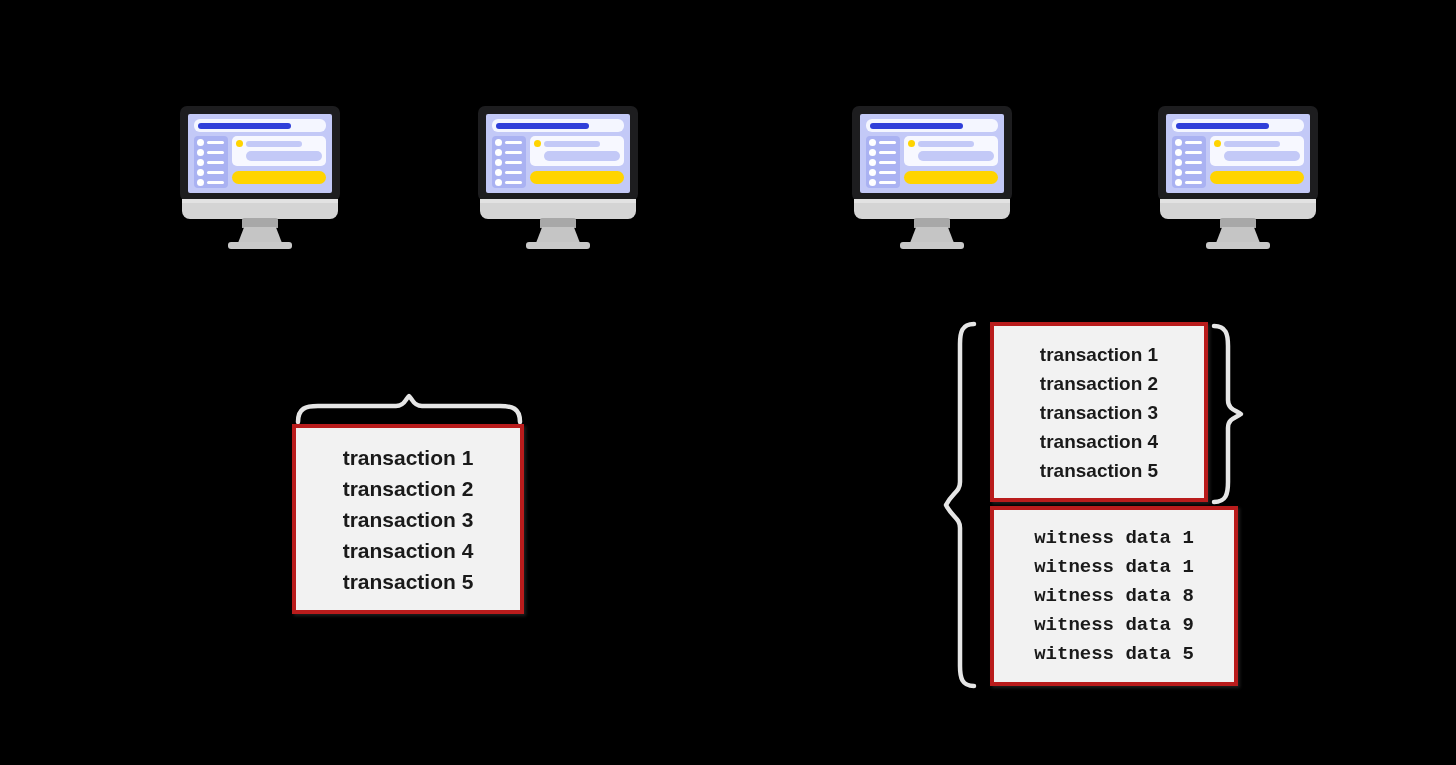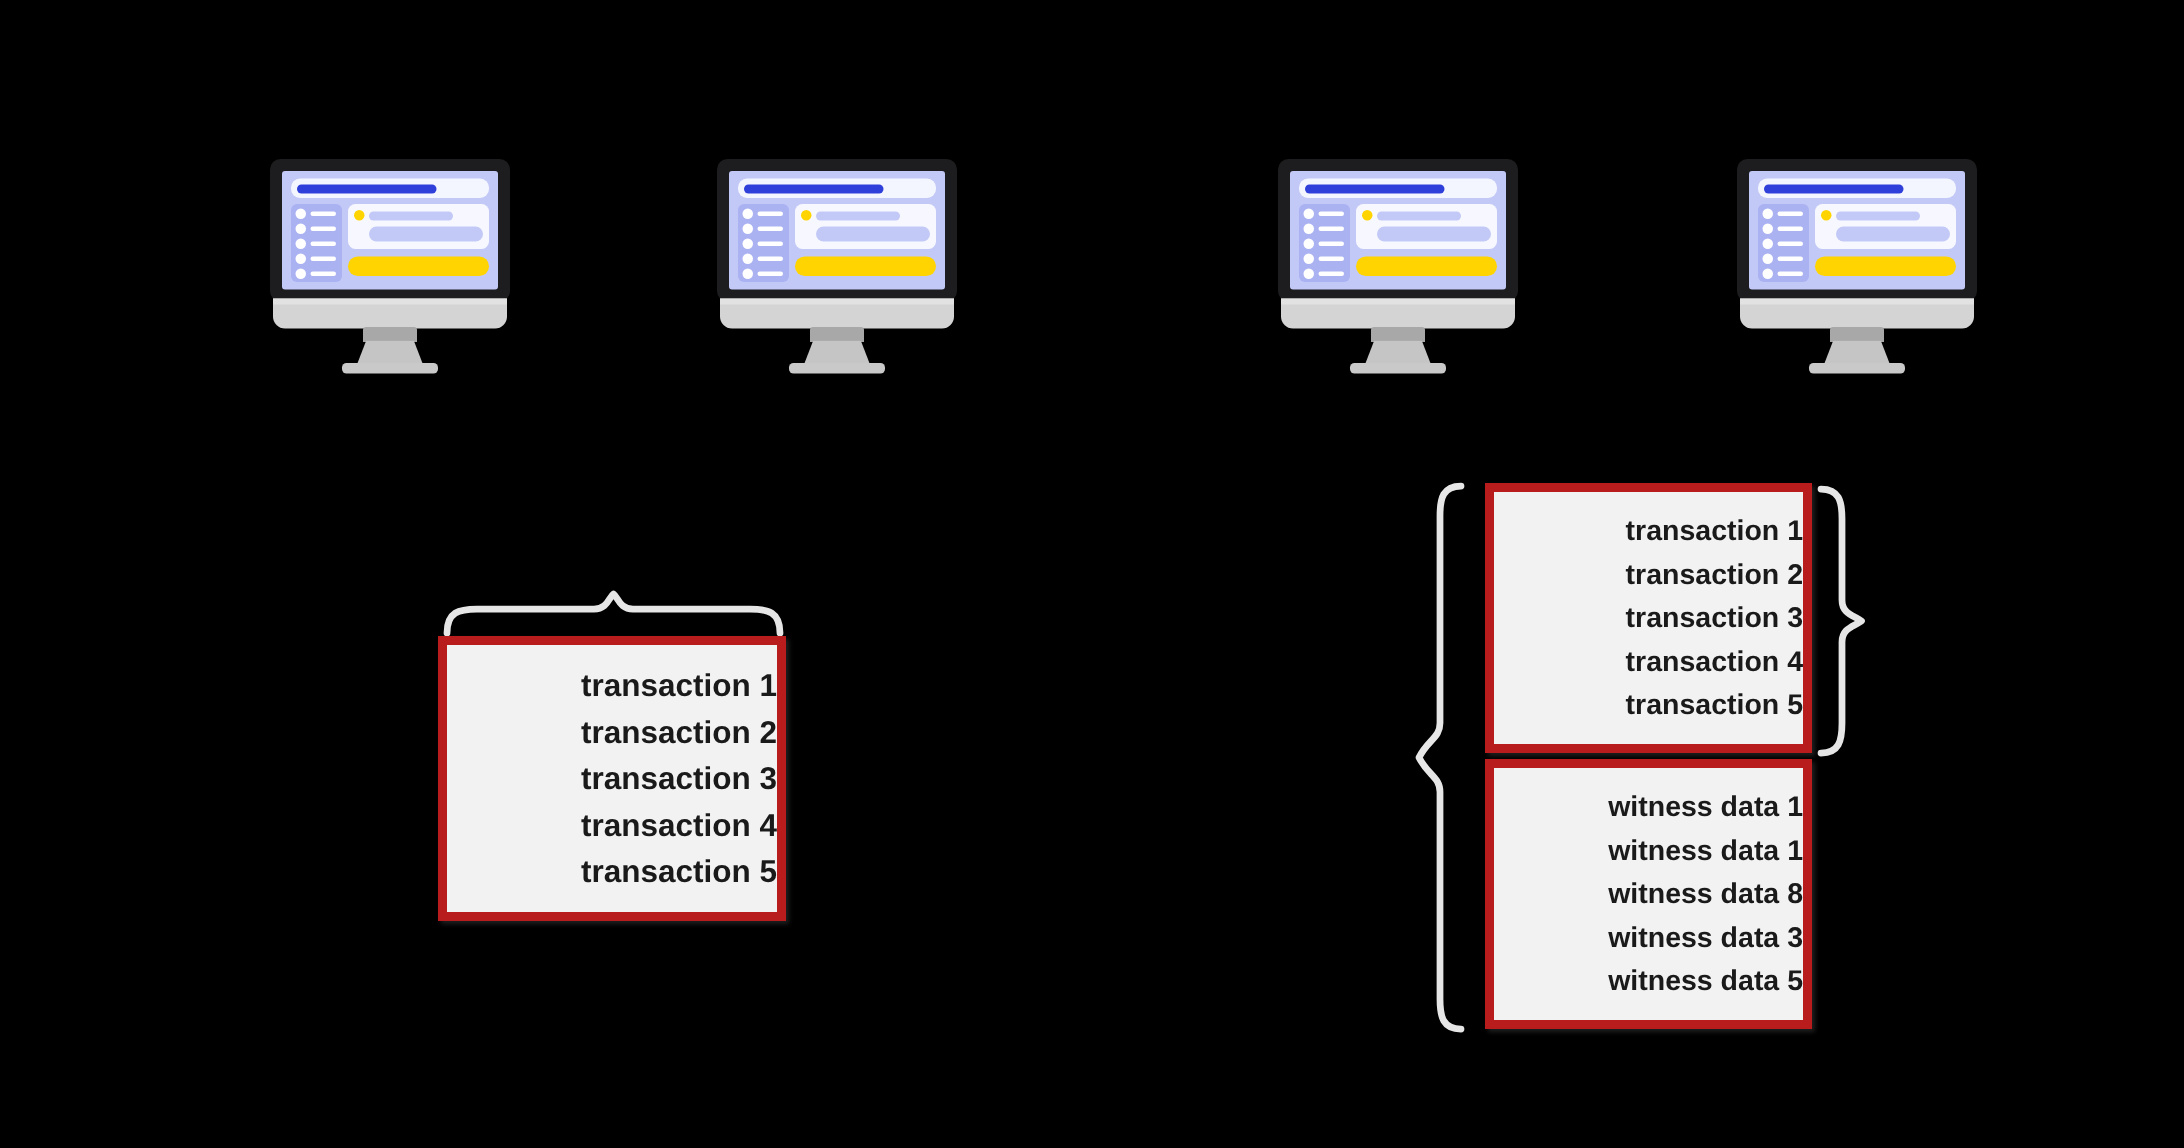--- a/index.html
+++ b/index.html
@@ -188,26 +188,26 @@
     width: 64px;
     height: 7px;
     background: #c9c9c9;
     border-radius: 3px;
   }
 
   
   .databox {
     position: absolute;
     background: #f2f2f2;
-    border: 6px solid #b91c1c;
+    border: 4px solid #b91c1c;
     box-shadow: 2px 2px 3px rgba(255,255,255,0.12);
     box-sizing: border-box;
     display: flex;
     flex-direction: column;
-    align-items: flex-end;
+    align-items: center;
     justify-content: center;
   }
   .databox .line {
     color: #1a1a1a;
     font-weight: bold;
     white-space: nowrap;
   }
 
   #box-left {
     left: 292px;
@@ -227,22 +227,23 @@
     height: 180px;
   }
   #box-tx-right .line {
     font-size: 19px;
     line-height: 29px;
   }
 
   #box-witness {
     left: 990px;
     top: 506px;
-    width: 218px;
+    width: 248px;
     height: 180px;
+    font-family: Liberation Mono, monospace;
   }
   #box-witness .line {
     font-size: 19px;
     line-height: 29px;
   }
 
   
   .brace {
     position: absolute;
     pointer-events: none;
@@ -453,17 +454,17 @@
     <div class="line">transaction 2</div>
     <div class="line">transaction 3</div>
     <div class="line">transaction 4</div>
     <div class="line">transaction 5</div>
   </div>
 
   <div class="databox" id="box-witness">
     <div class="line">witness data 1</div>
     <div class="line">witness data 1</div>
     <div class="line">witness data 8</div>
-    <div class="line">witness data 3</div>
+    <div class="line">witness data 9</div>
     <div class="line">witness data 5</div>
   </div>
 
 </div>
 
 </body></html>

